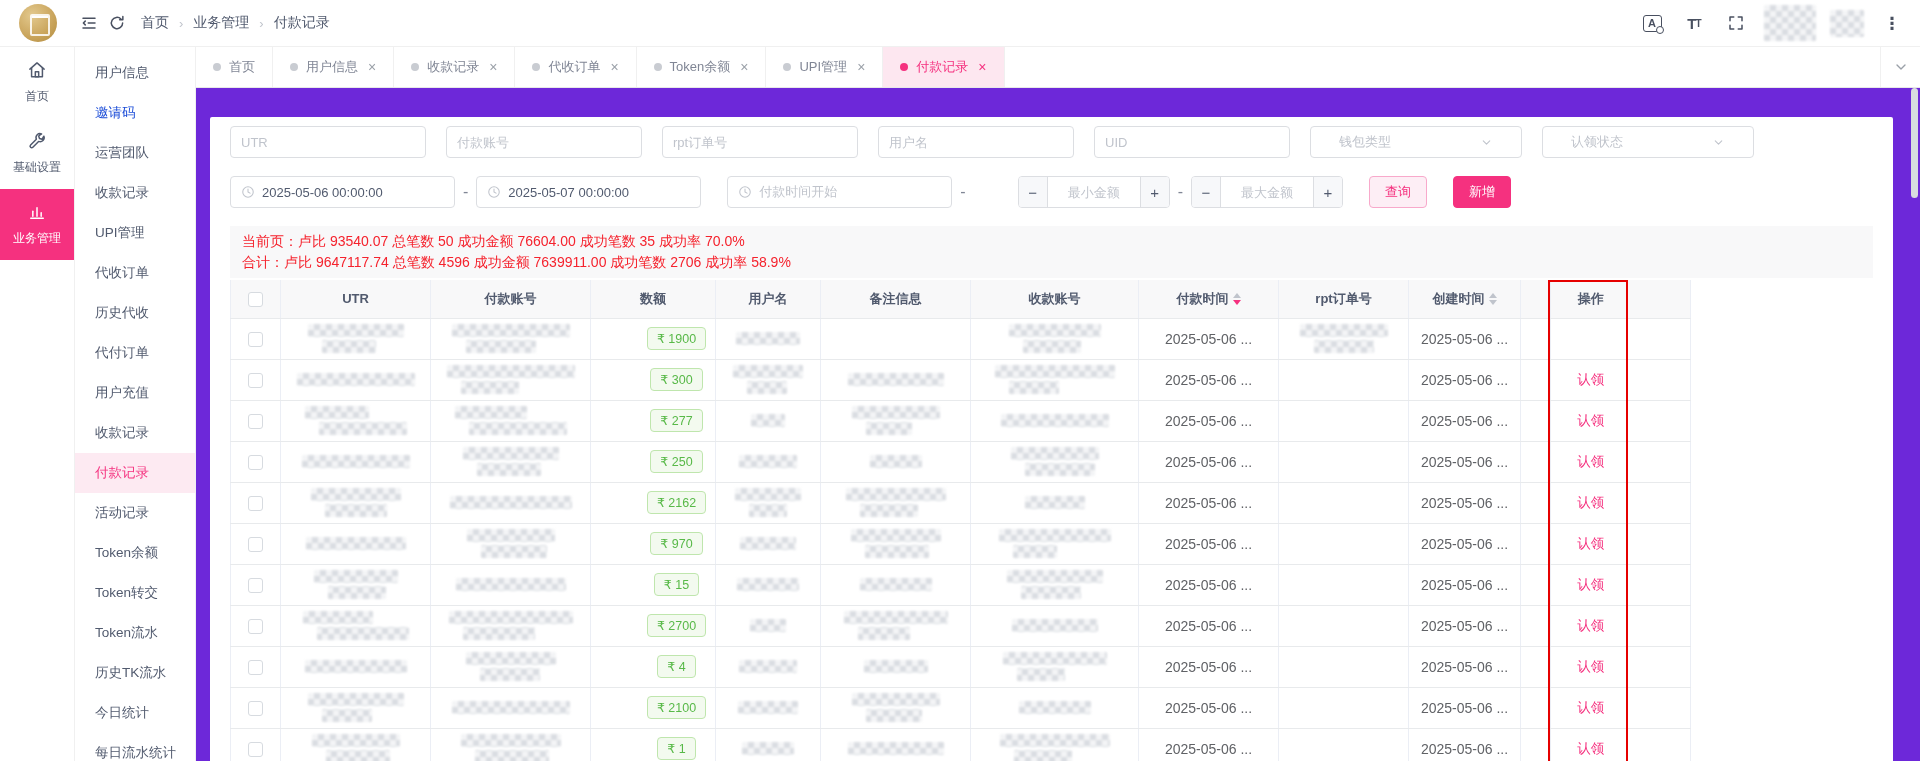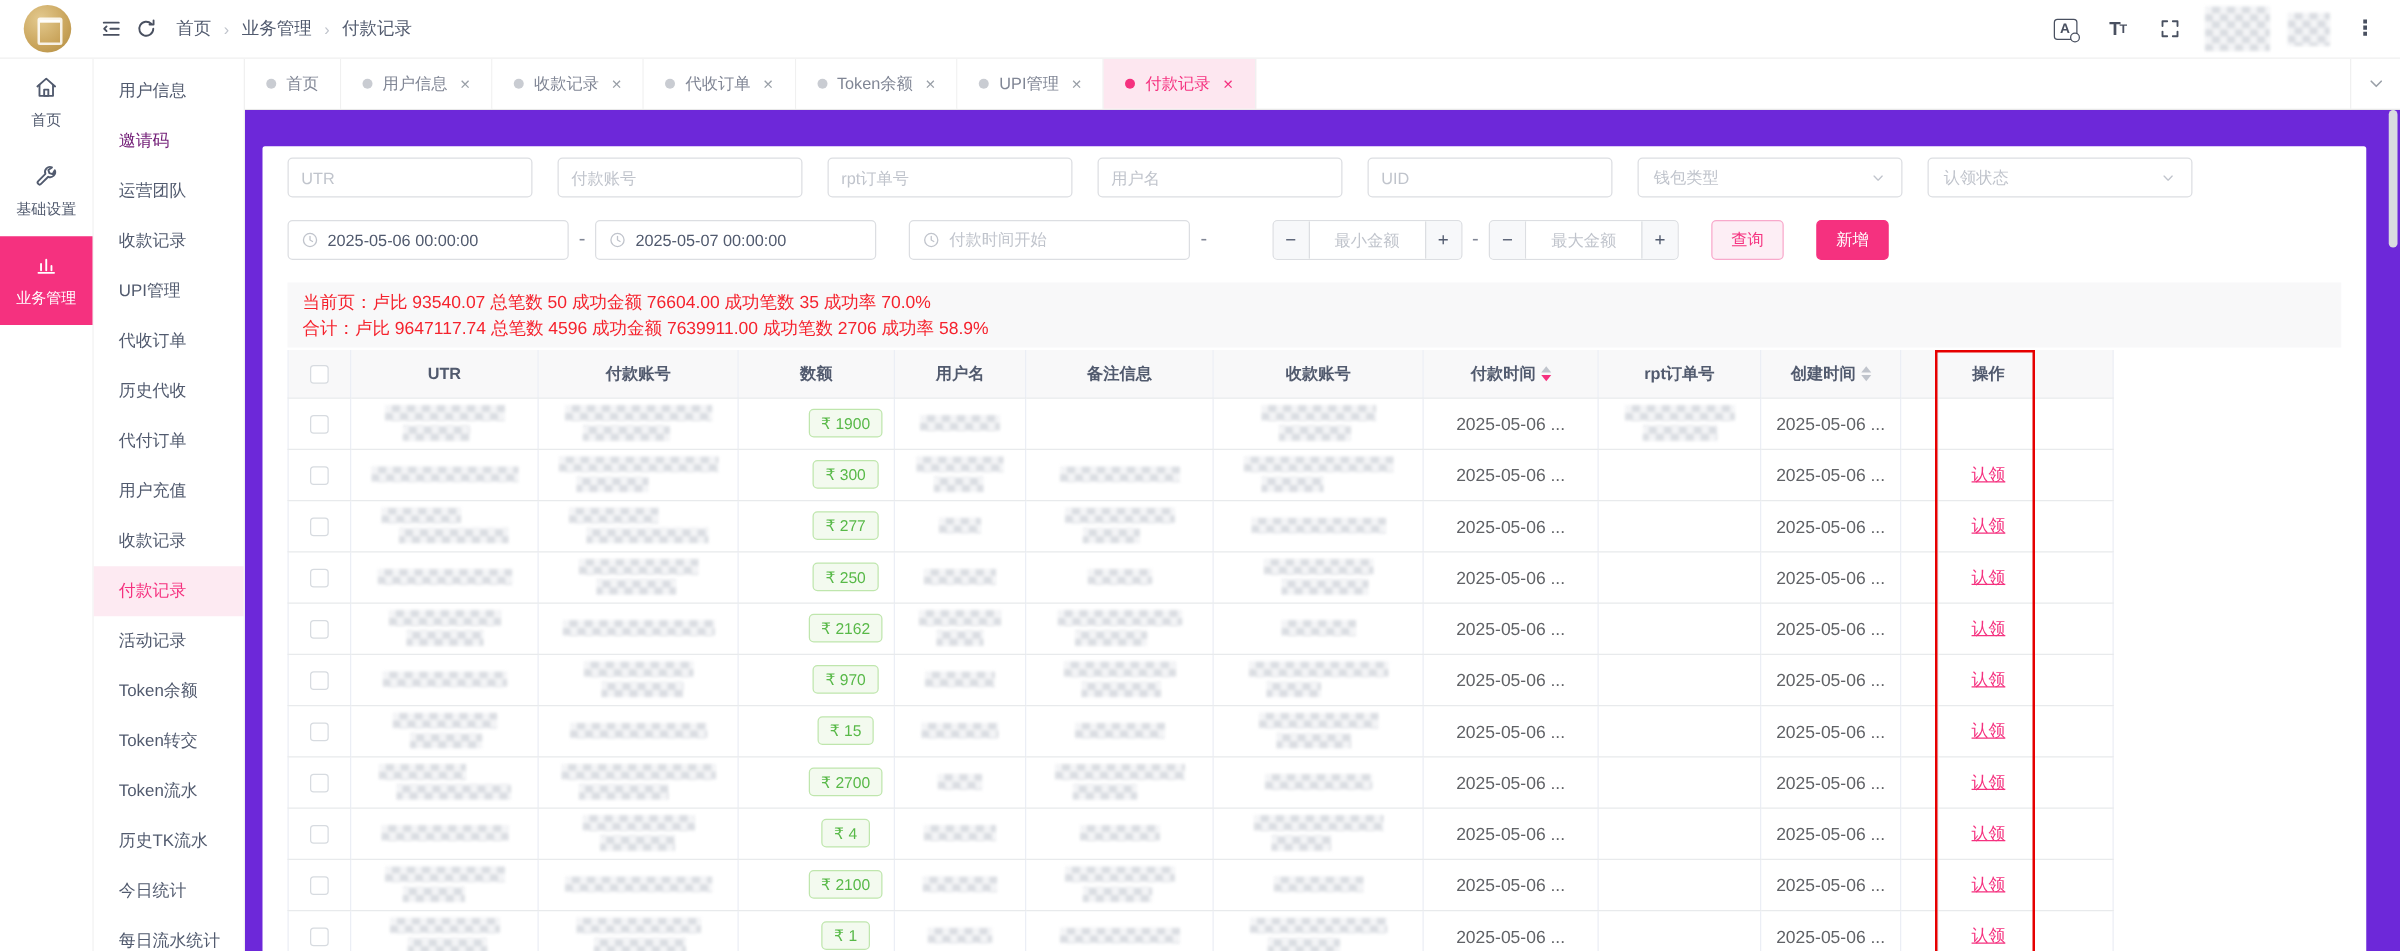--- a/index.html
+++ b/index.html
@@ -33,21 +33,21 @@
   
   .below { display:flex; height:714px; }
   .rail { width:75px; background:#fff; border-right:1px solid #f0f0f0; display:flex; flex-direction:column; }
   .rail-item { height:71px; display:flex; flex-direction:column; align-items:center; justify-content:center; gap:5px; font-size:12px; color:#515a6e; cursor:pointer; }
   .rail-item svg { width:20px; height:20px; stroke:#515a6e; fill:none; stroke-width:1.8; stroke-linecap:round; stroke-linejoin:round; }
   .rail-item.active { background:#f5317f; color:#fff; }
   .rail-item.active svg { stroke:#fff; }
 
   .submenu { width:121px; background:#fff; border-right:1px solid #f0f0f0; padding-top:6px; }
   .sm-item { height:40px; display:flex; align-items:center; padding-left:20px; font-size:13.5px; color:#515a6e; cursor:pointer; white-space:nowrap; }
-  .sm-item.highlight { color:#701a75; }
+  .sm-item.highlight { color:#1d4ed8; }
   .sm-item.active { background:#fdeaf2; color:#f5317f; }
 
   .main { flex:1; display:flex; flex-direction:column; min-width:0; }
 
   
   .tabbar { height:41px; background:#fff; border-bottom:1px solid #e8e8e8; display:flex; align-items:stretch; }
   .tabs { display:flex; }
   .tab { display:flex; align-items:center; gap:8px; padding:0 17px; border-right:1px solid #f0f0f0; font-size:13px; color:#808695; cursor:pointer; background:#fff; white-space:nowrap; }
   .tab .dot { width:8px; height:8px; border-radius:50%; background:#c9ccd2; }
   .tab .close { font-size:14px; color:#9aa0a8; margin-left:2px; }
@@ -57,21 +57,21 @@
   .tab-arrow { margin-left:auto; width:40px; border-left:1px solid #f0f0f0; display:flex; align-items:center; justify-content:center; cursor:pointer; }
   .tab-arrow svg { width:16px; height:16px; stroke:#9aa0a8; fill:none; stroke-width:2; stroke-linecap:round; stroke-linejoin:round; }
 
   
   .content { flex:1; background:#6d28d9; padding:29px 27px 0 14px; overflow:hidden; }
   .card { background:#fff; border-radius:2px; padding:9px 20px 0 20px; height:700px; }
 
   .filter-row { display:flex; align-items:center; margin-bottom:18px; }
   .f-input { width:196px; height:32px; border:1px solid #dcdee2; border-radius:4px; padding:0 10px; font-size:13px; color:#515a6e; outline:none; margin-right:20px; font-family:inherit; }
   .f-input::placeholder { color:#c0c4cc; }
-  .f-select { width:212px; height:32px; border:1px solid #dcdee2; border-radius:4px; padding:0 12px; font-size:13px; color:#c0c4cc; display:flex; align-items:center; justify-content:space-between; cursor:pointer; margin-right:20px; background:#fff; }
+  .f-select { width:212px; height:32px; border:1px solid #dcdee2; border-radius:4px; padding:0 28px; font-size:13px; color:#c0c4cc; display:flex; align-items:center; justify-content:space-between; cursor:pointer; margin-right:20px; background:#fff; }
   .f-select svg { width:13px; height:13px; stroke:#c0c4cc; fill:none; stroke-width:2; stroke-linecap:round; stroke-linejoin:round; }
 
   .f-date { height:32px; border:1px solid #dcdee2; border-radius:4px; padding:0 10px; font-size:13px; display:flex; align-items:center; gap:7px; background:#fff; cursor:text; }
   .f-date svg { width:14px; height:14px; stroke:#c0c4cc; fill:none; stroke-width:1.8; stroke-linecap:round; stroke-linejoin:round; flex:none; }
   .f-date .val { color:#515a6e; white-space:nowrap; }
   .f-date .ph { color:#c0c4cc; white-space:nowrap; }
   .w-date { width:225px; }
   .range-sep { color:#808695; margin:0 8px; }
 
   .stepper { display:flex; align-items:center; height:32px; border:1px solid #dcdee2; border-radius:4px; overflow:hidden; background:#fff; }
@@ -96,21 +96,21 @@
   th:first-child, td:first-child { border-left:1px solid #ebeef5; }
   thead th { background:#f8f8f9; height:38px; font-size:13px; color:#515a6e; font-weight:bold; text-align:center; }
   tbody td { height:41px; text-align:center; color:#606266; background:#fff; }
   .th-flex { display:inline-flex; align-items:center; gap:4px; }
   .sort { display:inline-flex; flex-direction:column; gap:2px; }
   .caret-up { width:0; height:0; border-left:4px solid transparent; border-right:4px solid transparent; border-bottom:5px solid #c0c4cc; }
   .caret-down { width:0; height:0; border-left:4px solid transparent; border-right:4px solid transparent; border-top:5px solid #c0c4cc; }
   .caret-down.on { border-top-color:#f5317f; }
   .cb { display:inline-block; width:15px; height:15px; border:1px solid #d7dbe0; border-radius:3px; background:#fff; cursor:pointer; vertical-align:middle; }
   .amt { display:inline-block; padding:3px 9px; border:1px solid #bfe6ad; background:#f3faef; color:#58b948; border-radius:4px; font-size:12.5px;margin-left:47px; }
-  .claim { color:#f5317f; font-size:13.5px; cursor:pointer;text-decoration:underline; }
+  .claim { color:#f5317f; font-size:13.5px; cursor:pointer; }
   .time-cell { color:#606266; }
   .red-box { position:absolute; left:1318px; top:0; width:80px; height:484px; border:2px solid #e60000; pointer-events:none; }
   td .cell-pad { padding:0 12px; display:flex; justify-content:center; }
 
   
   .pg-scroll { position:absolute; right:2px; top:52px; width:7px; height:700px; }
   .pg-scroll .thumb { width:7px; height:110px; border-radius:4px; background:#d9dce0; margin-top:36px; }
 </style>
 </head>
 <body>

